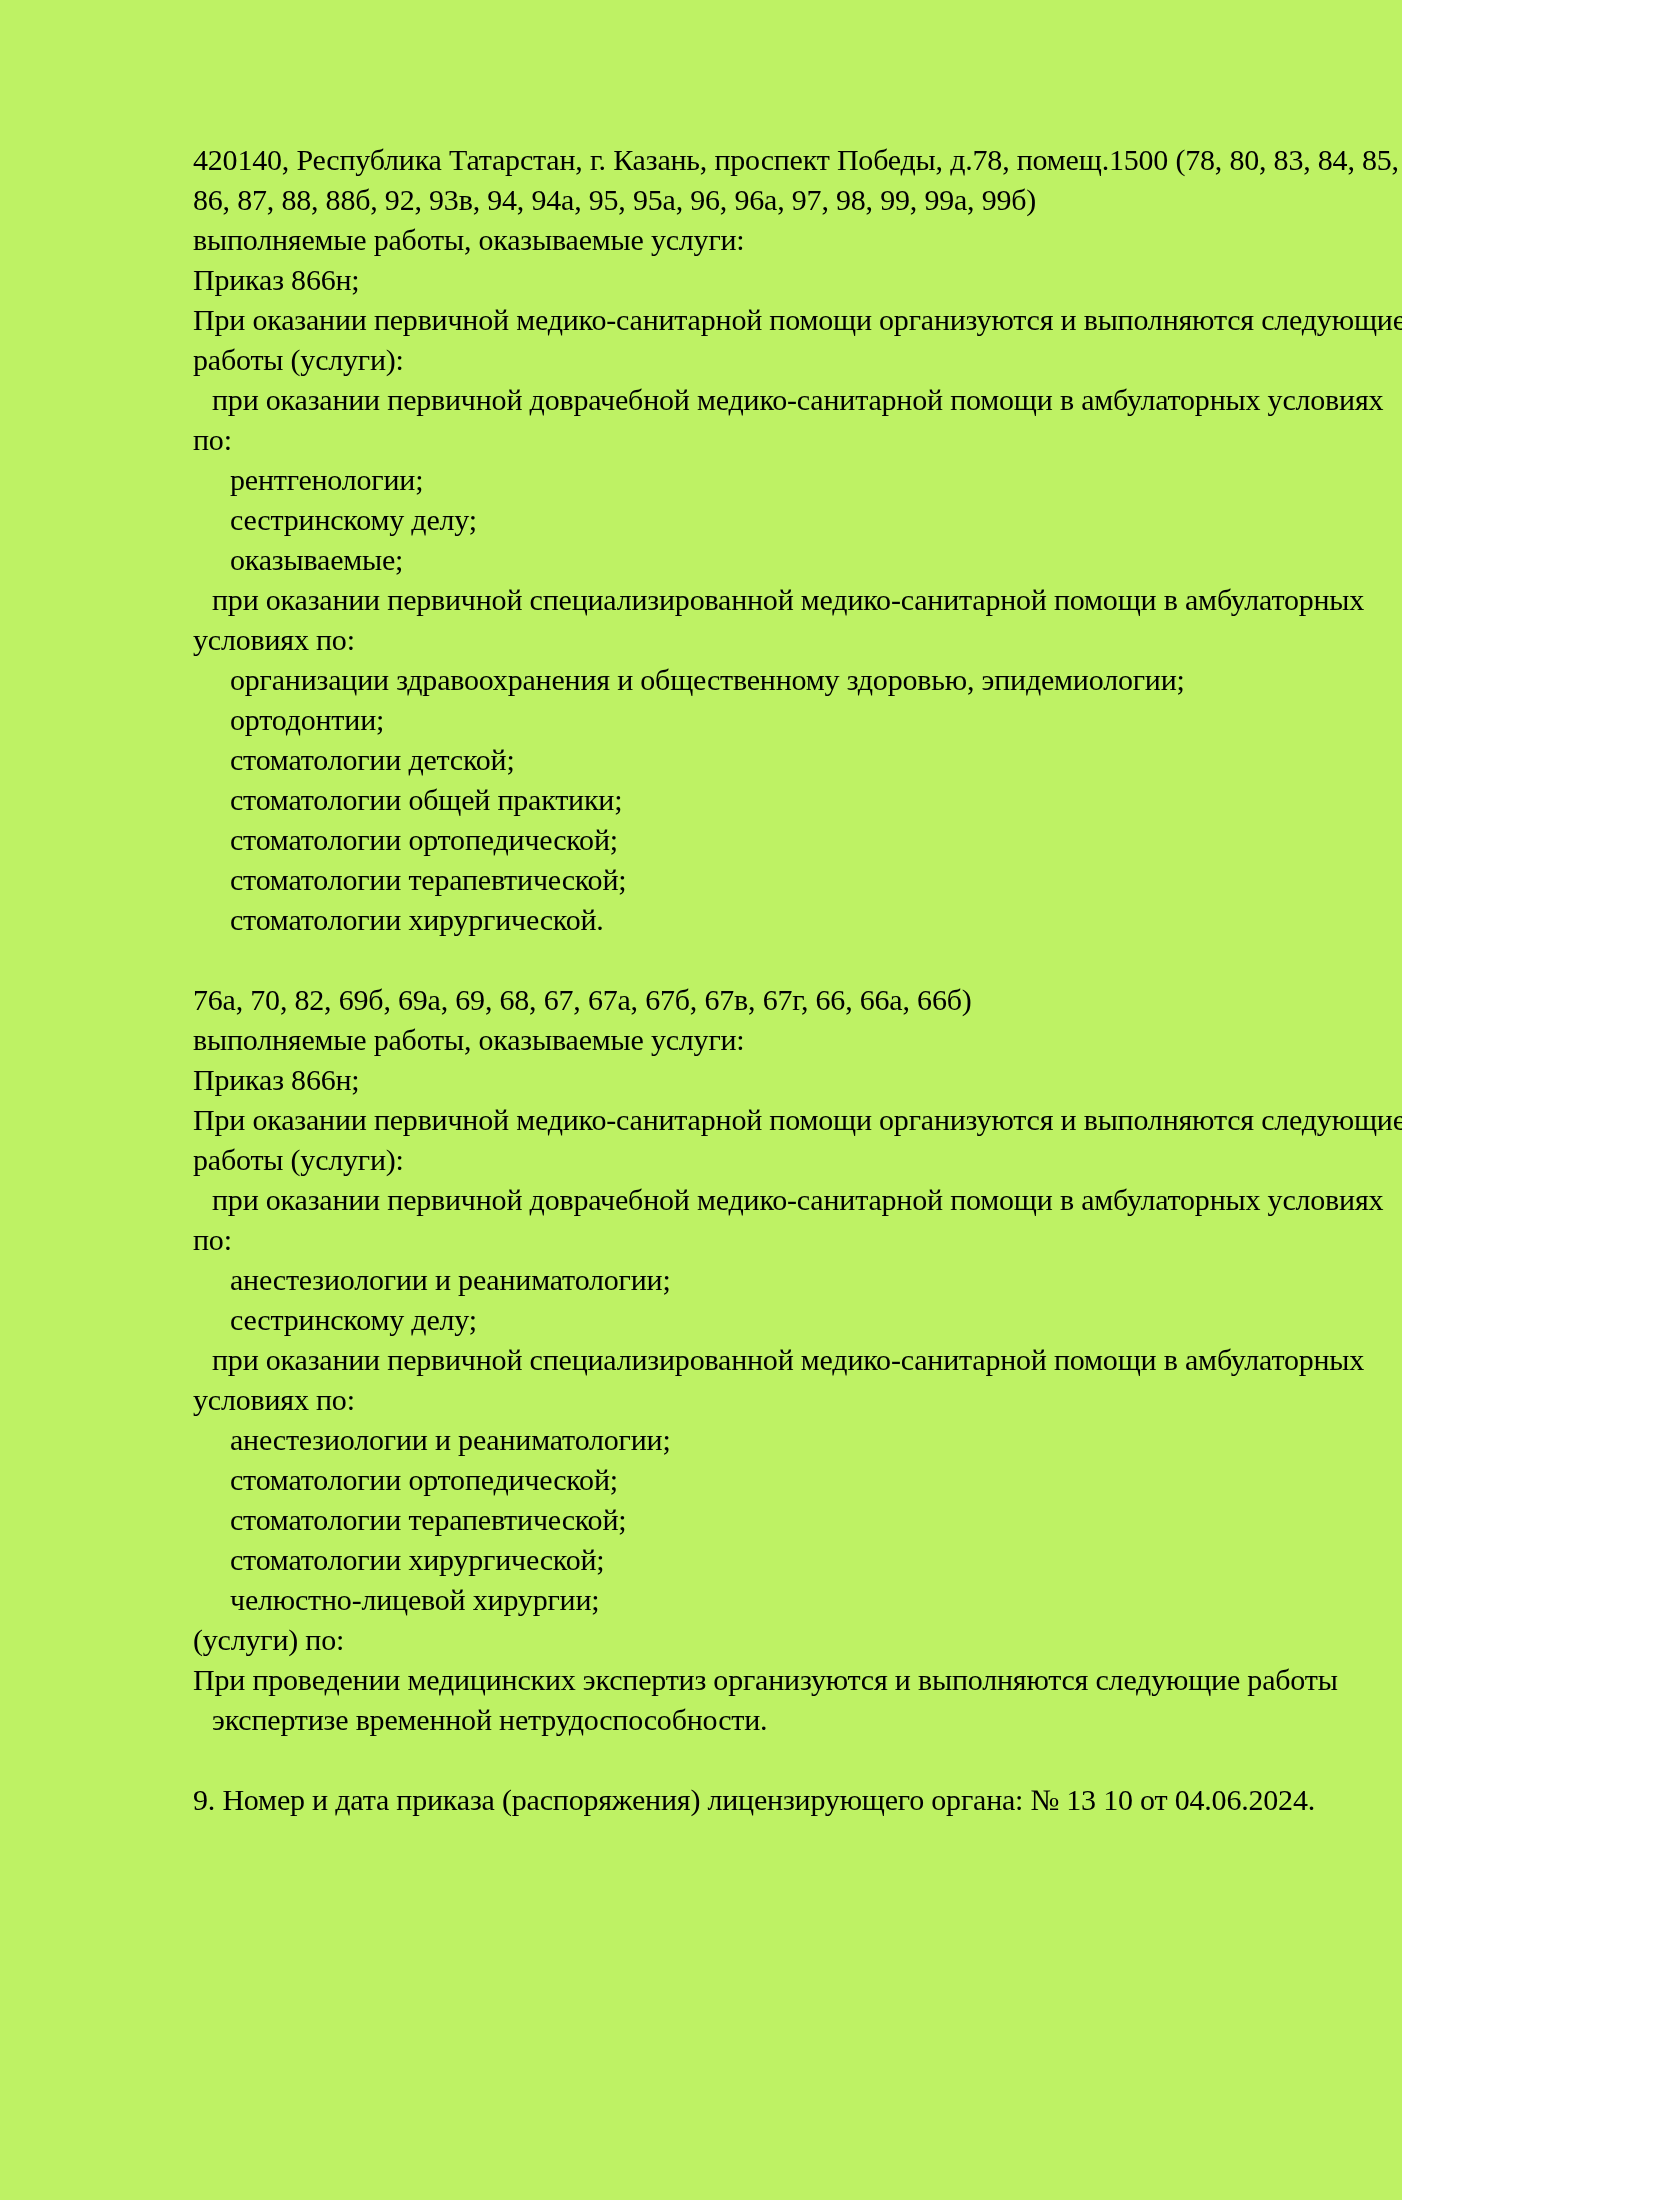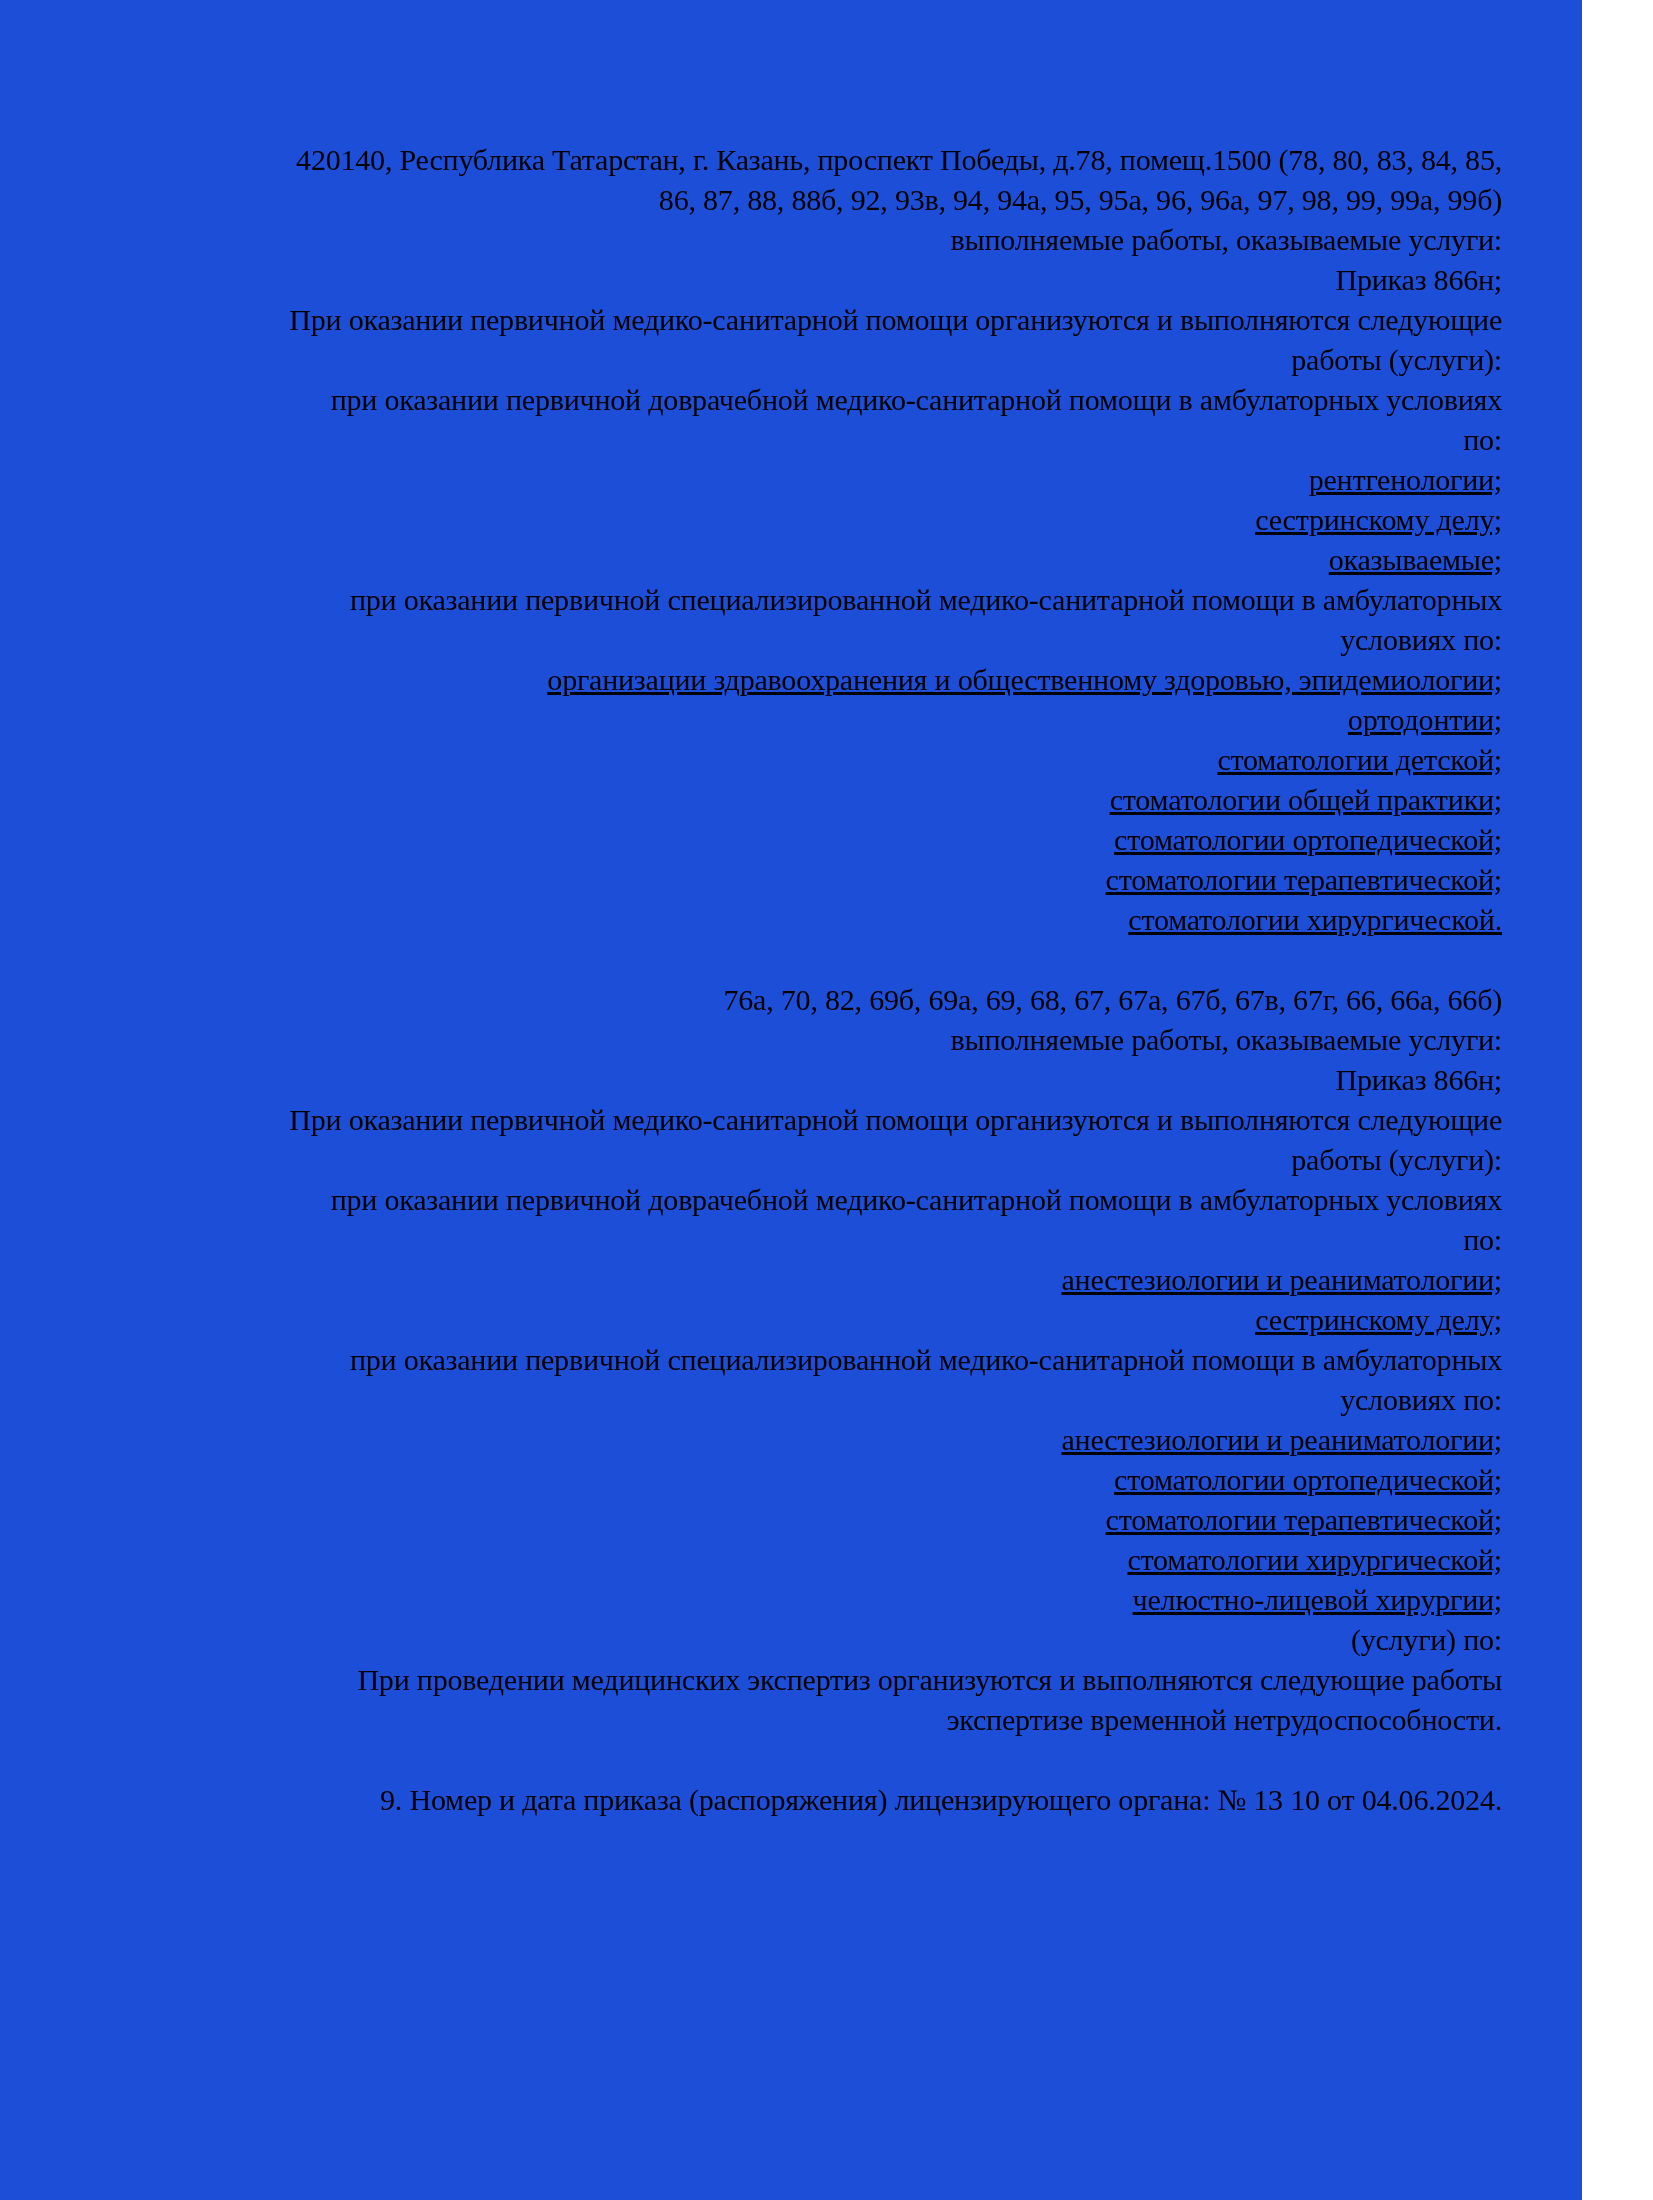--- a/index.html
+++ b/index.html
@@ -2,46 +2,45 @@
 <html><head>
 <meta charset="utf-8">
 <style>
   html, body {
     margin: 0;
     padding: 0;
     background: #ffffff;
   }
   .page {
     position: relative;
-    width: 1582px;
+    width: 1402px;
     height: 2200px;
-    background: #1d4ed8;
+    background: #bef264;
     overflow: hidden;
     font-family: "Liberation Serif", "DejaVu Serif", serif;
     color: #000000;
-    text-align: right;
   }
   .content {
     position: absolute;
     left: 193px;
     top: 140px;
     right: 80px;
     font-size: 30px;
     line-height: 40px;
     letter-spacing: -0.2px;
   }
   .text-block + .text-block {
     margin-top: 40px;
   }
   .line {
     white-space: nowrap;
   }
   .indent-0 { padding-left: 0; }
   .indent-1 { padding-left: 19px; }
-  .indent-2 { padding-left: 37px; text-decoration: underline; }
+  .indent-2 { padding-left: 37px; }
 </style>
 </head>
 <body>
 
 <div class="page">
   <div class="content">
       <div class="text-block">
         <div class="line indent-0">420140, Республика Татарстан, г. Казань, проспект Победы, д.78, помещ.1500 (78, 80, 83, 84, 85,</div>
         <div class="line indent-0">86, 87, 88, 88б, 92, 93в, 94, 94а, 95, 95а, 96, 96а, 97, 98, 99, 99а, 99б)</div>
         <div class="line indent-0">выполняемые работы, оказываемые услуги:</div>

